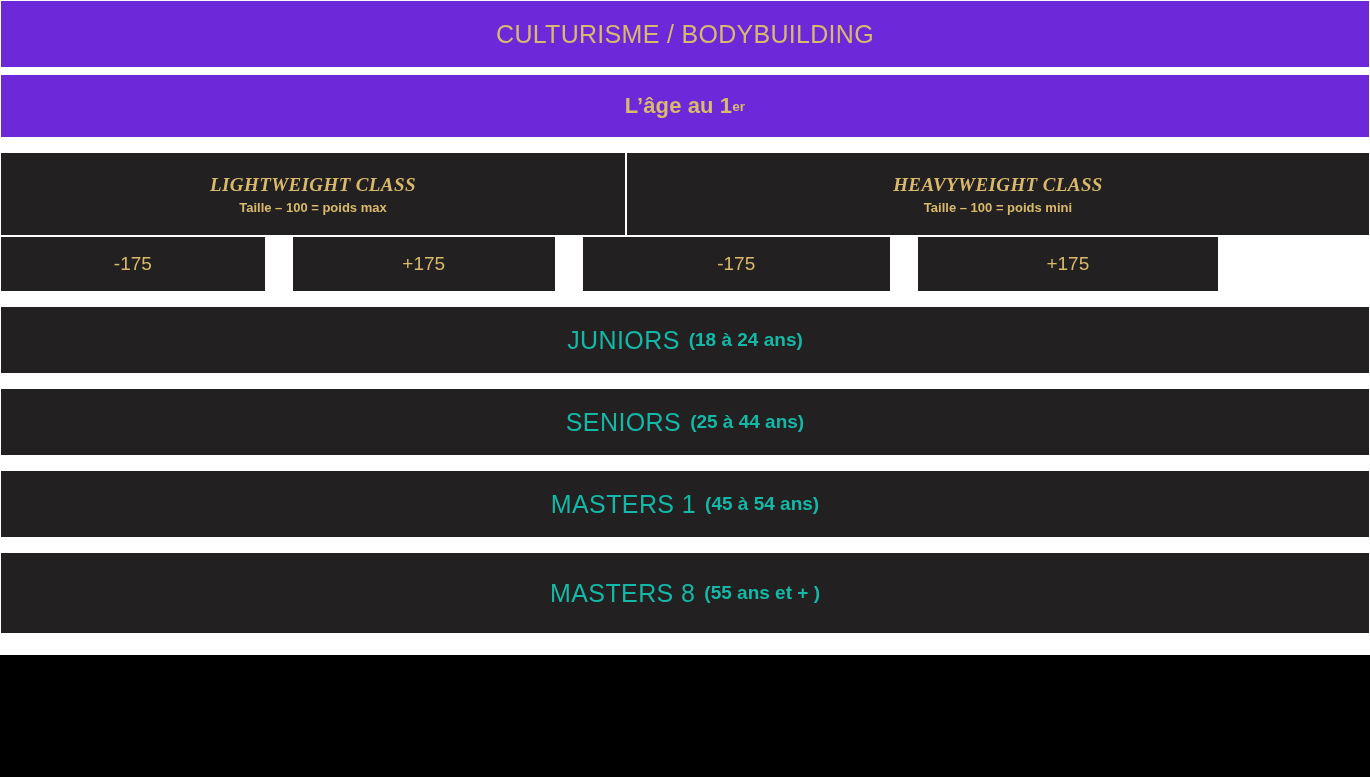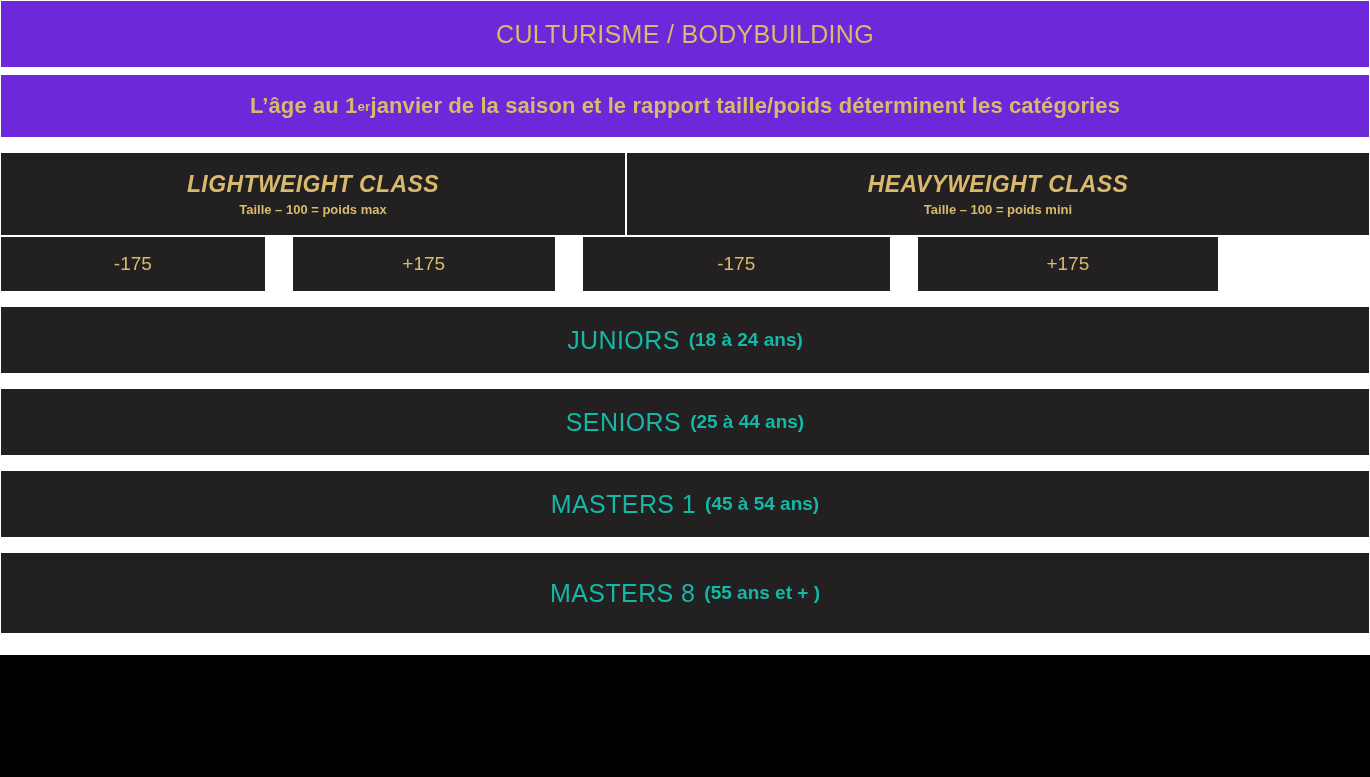--- a/index.html
+++ b/index.html
@@ -75,25 +75,26 @@
     height: 84px;
     display: flex;
     flex-direction: column;
     align-items: center;
     justify-content: center;
     text-align: center;
   }
   .class-cell.lw { width: 636px; }
   .class-cell.hw { width: 756px; }
   .class-name {
-    font-size: 23px;
+    font-size: 19px;
     font-weight: bold;
     font-style: italic;
     letter-spacing: 0.4px;
     margin-bottom: 4px;
+    font-family: Liberation Serif, serif;
   }
   .class-rule {
     font-size: 13px;
     font-weight: bold;
   }
   .heights-row {
     display: flex;
     width: 1219px;
     gap: 26px;
   }
@@ -157,21 +158,20 @@
 
     <div class="band title">
       <span>CULTURISME / BODYBUILDING</span>
     </div>
 
     <div class="gap small"></div>
 
     <div class="band subtitle">
       <span>L’âge au 1</span>
         <sup>er</sup>
-        <span> janvier de la saison et le rapport taille/poids déterminent les catégories</span>
     </div>
 
     <div class="gap"></div>
 
     <div class="classes-row">
       <div class="class-cell lw">
         <div class="class-name">LIGHTWEIGHT CLASS</div>
         <div class="class-rule">Taille – 100 = poids max</div>
       </div>
       <div class="class-cell hw">

